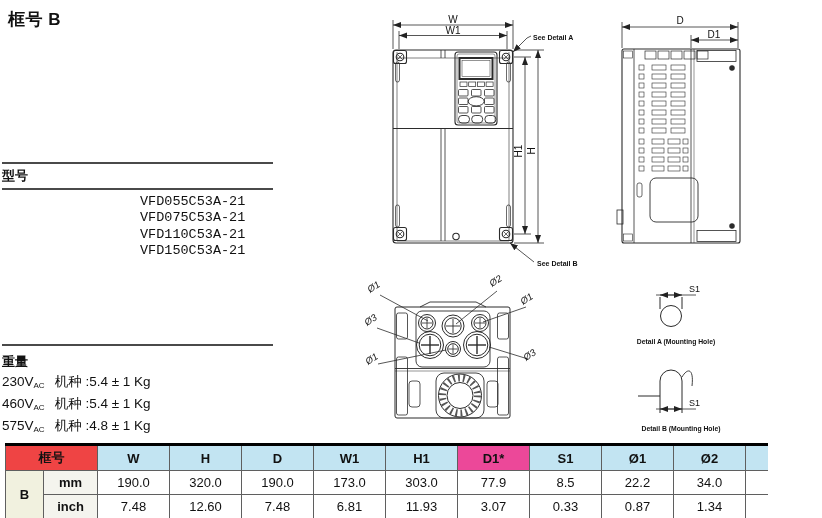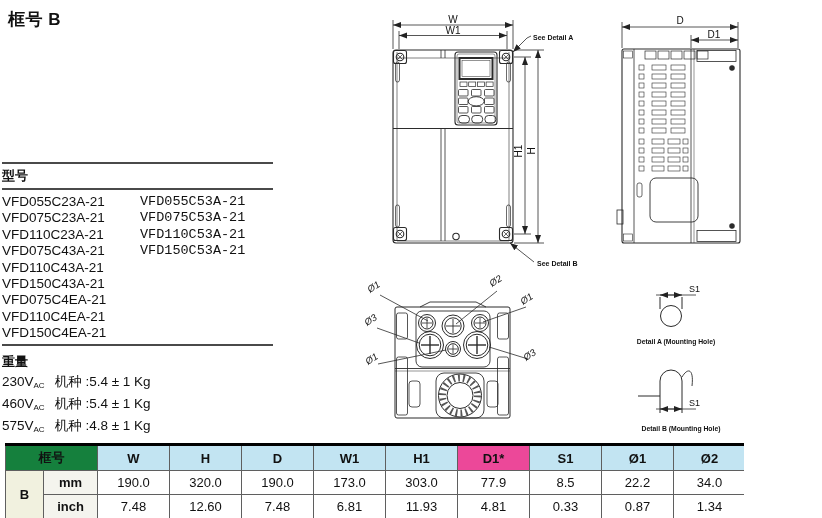--- a/index.html
+++ b/index.html
@@ -1,18 +1,18 @@
 <!DOCTYPE html>
 <html><head>
 <meta charset="utf-8">
 <style>
   html,body{margin:0;padding:0;background:#ffffff;}
   #page{
     position:relative;width:744px;height:518px;background:#fff;overflow:hidden;
-    font-family:"Liberation Sans","DejaVu Sans",sans-serif;color:#111;
+    font-family:"Liberation Sans","DejaVu Sans",sans-serif;color:#111;padding-left:24px;
   }
   .abs{position:absolute;}
   .page-title{font-size:17px;font-weight:bold;letter-spacing:.5px;}
   .rule{height:2px;background:#4a4a4a;}
   .sec-head{font-size:13px;font-weight:bold;}
   .model-col{font-size:13.5px;line-height:16.4px;white-space:nowrap;}
   .model-col div{height:16.4px;}
   .weight-line{font-size:13.5px;white-space:nowrap;}
   .weight-line sub{font-size:8px;vertical-align:-2px;letter-spacing:0;}
   .weight-line .wl-text{margin-left:10px;}
@@ -37,31 +37,20 @@
 <body>
 
 <div id="page">
 
   <div class="abs page-title" style="left:8px;top:8px;">框号 B</div>
 
   <div class="abs rule" style="left:2px;top:162px;width:271px;"></div>
   <div class="abs sec-head" style="left:2px;top:167px;">型号</div>
   <div class="abs rule" style="left:2px;top:188px;width:271px;"></div>
 
-  <div class="abs model-col" style="left:2px;top:194px;">
-    <div>VFD055C23A-21</div>
-    <div>VFD075C23A-21</div>
-    <div>VFD110C23A-21</div>
-    <div>VFD075C43A-21</div>
-    <div>VFD110C43A-21</div>
-    <div>VFD150C43A-21</div>
-    <div>VFD075C4EA-21</div>
-    <div>VFD110C4EA-21</div>
-    <div>VFD150C4EA-21</div>
-  </div>
   <div class="abs model-col" style="left:140px;top:194px;font-family:Liberation Mono, monospace;">
     <div>VFD055C53A-21</div>
     <div>VFD075C53A-21</div>
     <div>VFD110C53A-21</div>
     <div>VFD150C53A-21</div>
   </div>
 
   <div class="abs rule" style="left:2px;top:344px;width:271px;"></div>
 
   <div class="abs sec-head" style="left:2px;top:353px;">重量</div>
@@ -367,21 +356,21 @@
         <col style="width:72px">
         <col style="width:72px">
       <col style="width:72px">
         <col style="width:72px">
         <col style="width:72px">
         <col style="width:72px">
         <col style="width:72px">
     </colgroup>
     <thead>
       <tr class="header-row">
-        <th colspan="2" style="background: #15803d;">框号</th>
+        <th colspan="2" style="background: #ef4444;">框号</th>
         <th style="background: rgb(194, 228, 242);">W</th>
         <th style="background: rgb(194, 228, 242);">H</th>
         <th style="background: rgb(194, 228, 242);">D</th>
         <th style="background: rgb(194, 228, 242);">W1</th>
         <th style="background: rgb(194, 228, 242);">H1</th>
         <th style="background: #ec4899;">D1*</th>
         <th style="background: rgb(194, 228, 242);">S1</th>
         <th style="background: rgb(194, 228, 242);">Ø1</th>
         <th style="background: rgb(194, 228, 242);">Ø2</th>
         <th style="background: rgb(194, 228, 242);">Ø3</th>
@@ -402,21 +391,21 @@
         <td>34.0</td>
         <td>28.0</td>
       </tr>
       <tr>
         <td class="unit-cell" style="font-weight: bold; background: rgb(244, 244, 238); margin-top: 29px;">inch</td>
         <td>7.48</td>
         <td>12.60</td>
         <td>7.48</td>
         <td>6.81</td>
         <td>11.93</td>
-        <td>4.81</td>
+        <td>3.07</td>
         <td>0.33</td>
         <td>0.87</td>
         <td>1.34</td>
         <td>1.10</td>
       </tr>
     </tbody>
   </table>
 
 </div>
 

